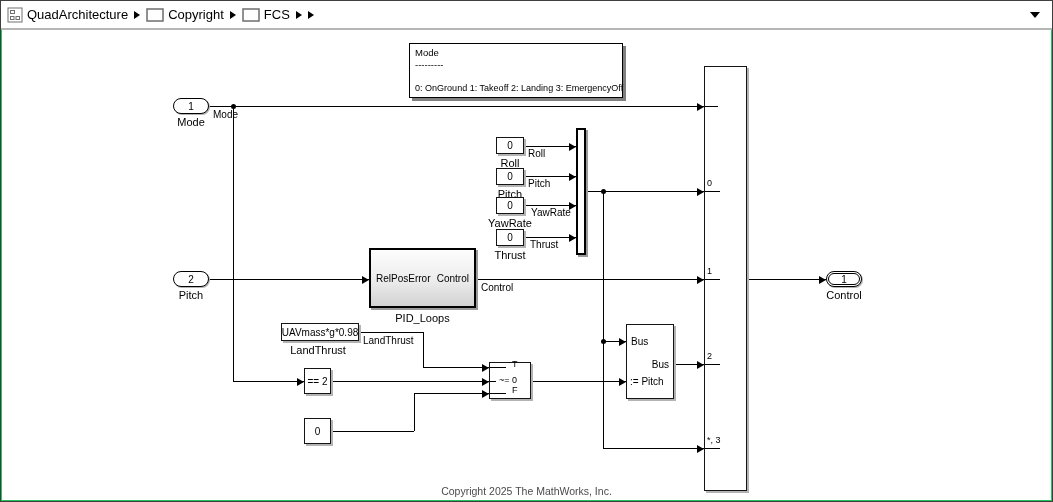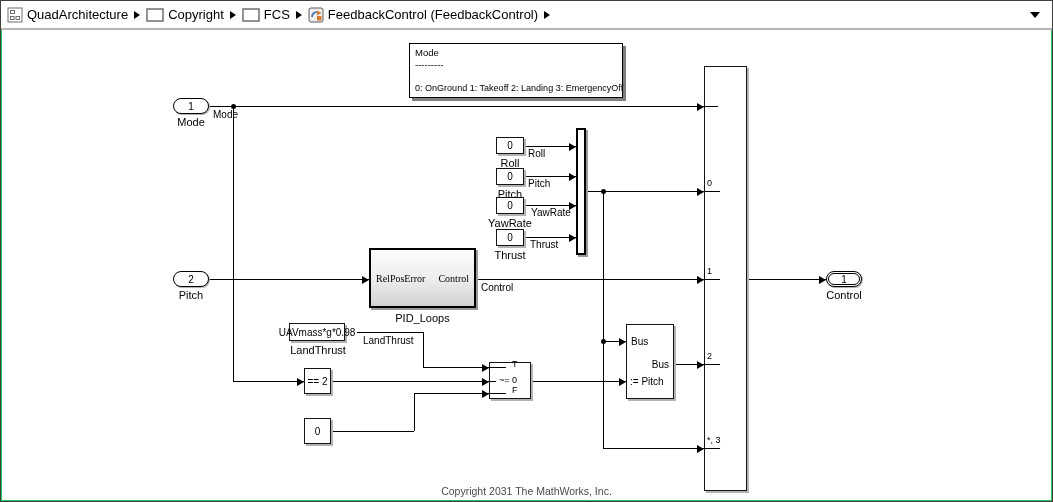--- a/index.html
+++ b/index.html
@@ -62,29 +62,20 @@
       <span class="bc-label">Copyright</span>
     </span>
     <span class="bc-sep"></span>
     <span class="bc-item">
       <svg width="18" height="14" viewBox="0 0 18 14">
           <rect x="1" y="1" width="16" height="12" fill="#fff" stroke="#6e6e6e" stroke-width="1.5"></rect>
         </svg>
       <span class="bc-label">FCS</span>
     </span>
     <span class="bc-sep"></span>
-    <span class="bc-item">
-      <svg width="16" height="16" viewBox="0 0 16 16">
-          <rect x="1" y="1" width="14" height="14" rx="2" fill="#efefef" stroke="#5a5a5a"></rect>
-          <path d="M4 10 C4 5.5, 9 4, 11 6" stroke="#3f6fb0" fill="none" stroke-width="1.6"></path>
-          <polygon points="9,3.5 13.5,6 9,8.5" fill="#d77b2f"></polygon>
-          <rect x="9" y="9" width="4.5" height="4.5" fill="#d77b2f"></rect>
-        </svg>
-      <span class="bc-label">FeedbackControl (FeedbackControl)</span>
-    </span>
     <span class="bc-sep"></span>
     <span class="bc-caret"></span>
   </div>
 
   <div class="canvas"></div>
 
   <div class="annotation">
     <div>Mode</div>
     <div>---------</div>
     <div class="ann-body">0: OnGround 1: Takeoff 2: Landing 3: EmergencyOff</div>
@@ -169,33 +160,33 @@
     </div>
   <div class="lbl" style="left:481px;top:216px;width:56px;">YawRate</div>
   <div class="sig" style="left:530px;top:206px;">YawRate</div>
 
   <div class="blk" style="left:495px;top:228px;width:28px;height:17px;">
       <span class="blk-val">0</span>
     </div>
   <div class="lbl" style="left:481px;top:248px;width:56px;">Thrust</div>
   <div class="sig" style="left:529px;top:238px;">Thrust</div>
 
-  <div class="blk" style="left:288px;top:322px;width:56px;height:18px;">
+  <div class="blk" style="left:280px;top:322px;width:78px;height:18px;">
       <span class="blk-val">UAVmass*g*0.98</span>
     </div>
   <div class="lbl" style="left:268px;top:343px;width:98px;">LandThrust</div>
   <div class="sig" style="left:362px;top:334px;">LandThrust</div>
 
   <div class="blk" style="left:303px;top:417px;width:27px;height:26px;">
       <span class="blk-val">0</span>
     </div>
 
   <div class="mux"></div>
 
-  <div class="blk pid" style="left:368px;top:247px;width:107px;height:60px;font-family:Liberation Serif, serif;">
+  <div class="blk pid" style="left:368px;top:247px;width:107px;height:60px;">
     <span class="pid-in">RelPosError</span>
     <span class="pid-out">Control</span>
   </div>
   <div class="lbl" style="left:368px;top:311px;width:107px;">PID_Loops</div>
   <div class="sig" style="left:480px;top:281px;">Control</div>
 
   <div class="blk" style="left:303px;top:367px;width:27px;height:26px;">
       <span class="blk-val">== 2</span>
     </div>
 
@@ -231,15 +222,15 @@
   <div class="wh" style="left:704px;top:363px;width:15px;z-index:3;"></div>
   <div class="pc" style="left:718px;top:361px;"></div>
   <div class="tiny-lbl" style="left:706px;top:350px;">2</div>
   <div class="wh" style="left:704px;top:447px;width:15px;z-index:3;"></div>
   <div class="pc" style="left:718px;top:445px;"></div>
   <div class="tiny-lbl" style="left:706px;top:434px;">*, 3</div>
   <svg class="diag" style="left:703px;top:65px;" width="43" height="425">
       <line x1="17" y1="126" x2="32" y2="213" stroke="#000" stroke-width="1"></line>
     </svg>
 
-  <div class="copyright">Copyright 2031 The MathWorks, Inc.</div>
+  <div class="copyright">Copyright 2025 The MathWorks, Inc.</div>
 
 </div>
 
 </body></html>

